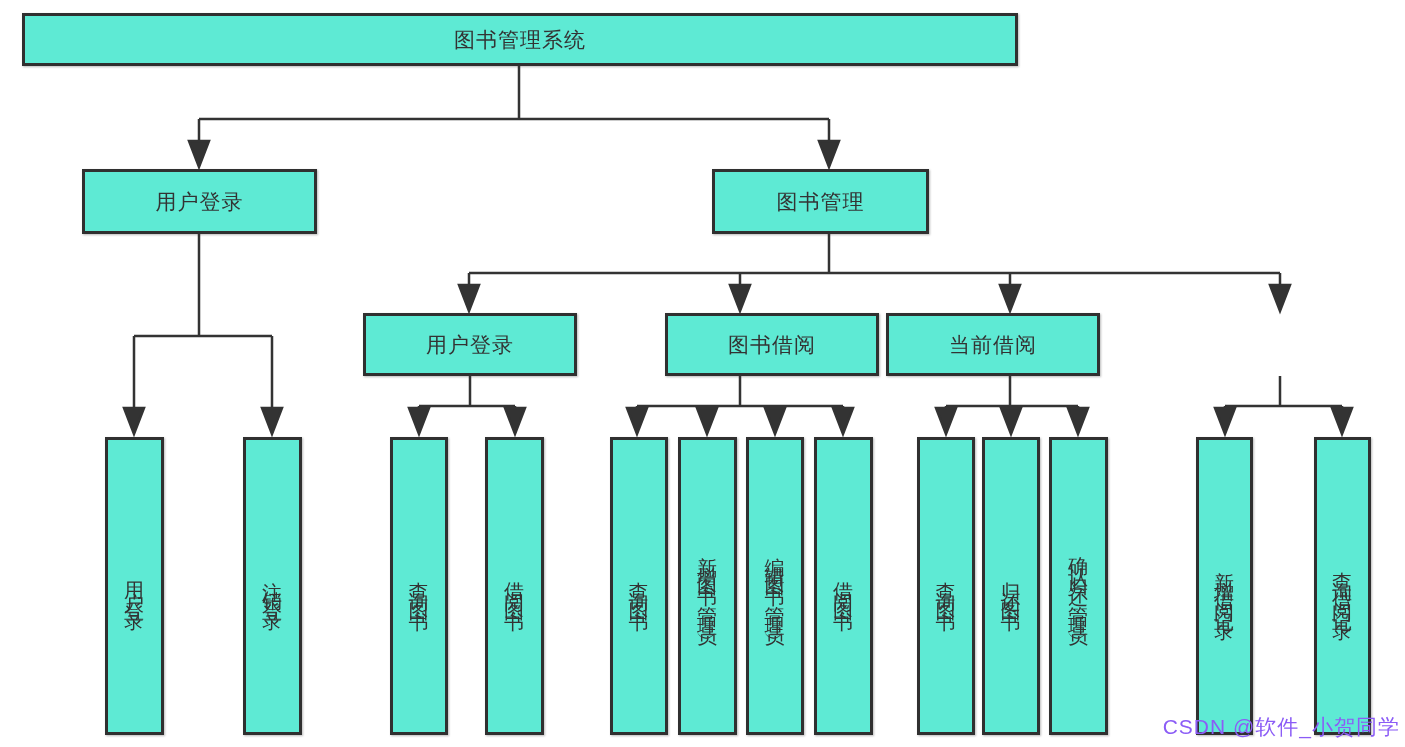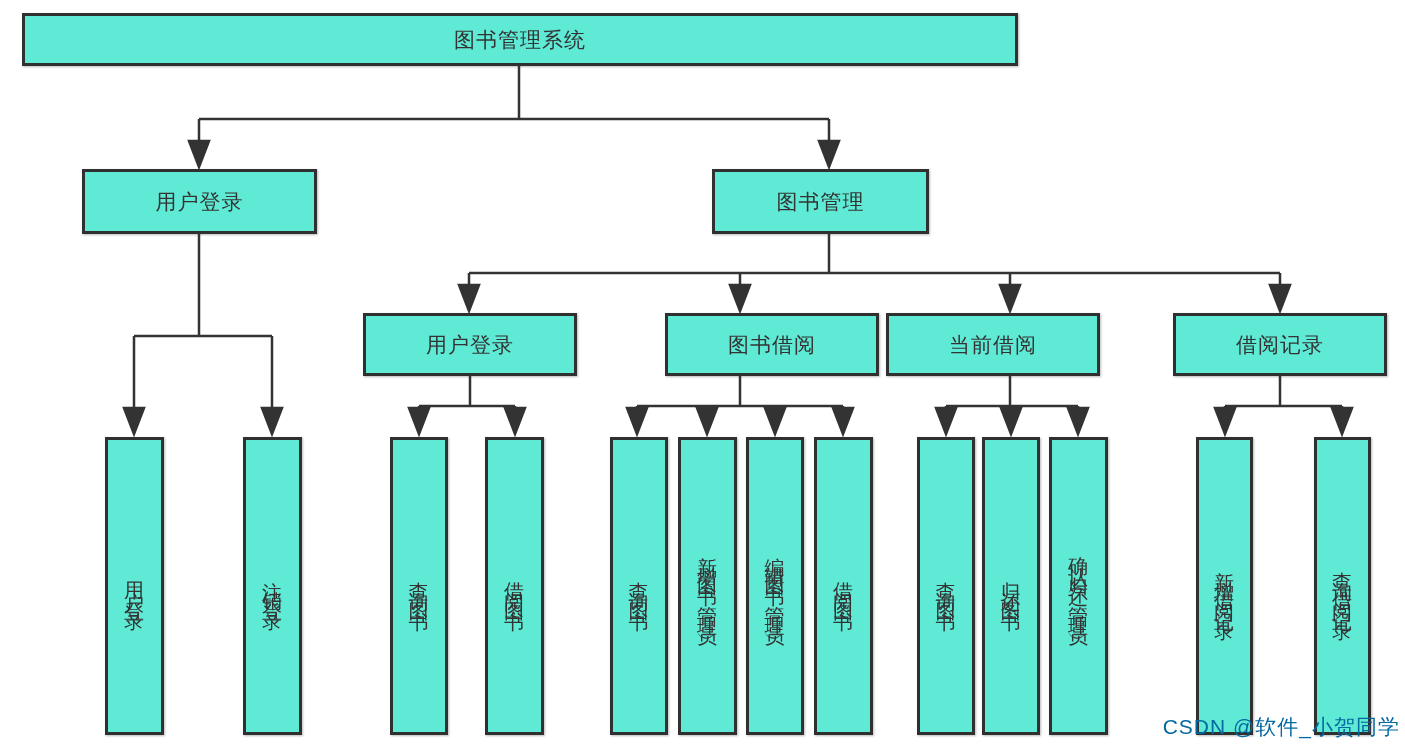--- a/index.html
+++ b/index.html
@@ -15,21 +15,21 @@
     box-shadow:1px 1px 2px rgba(60,60,60,0.35);
   }
   .hbox{font-size:21px;letter-spacing:1px;}
   .vbox{
     font-size:20px;
     writing-mode:vertical-rl;text-orientation:mixed;letter-spacing:10px;
     line-height:1;
   }
   .watermark{
     position:absolute;right:5px;bottom:6px;z-index:3;
-    font-size:21px;color:#0369a1;letter-spacing:1px;white-space:nowrap;
+    font-size:21px;color:#8b5cf6;letter-spacing:1px;white-space:nowrap;
   }
 </style>
 </head>
 <body>
 
 <div id="stage">
 
   <svg id="wires" width="1405" height="747" viewBox="0 0 1405 747">
 
     <g stroke="#333333" stroke-width="2.5" fill="#333333">
@@ -93,23 +93,20 @@
 
   <div class="hbox" style="left:363px;top:313px;width:214px;height:63px">
     <span>用户登录</span>
   </div>
   <div class="hbox" style="left:665px;top:313px;width:214px;height:63px">
     <span>图书借阅</span>
   </div>
   <div class="hbox" style="left:886px;top:313px;width:214px;height:63px">
     <span>当前借阅</span>
   </div>
-  <div class="hbox" style="left:1173px;top:313px;width:214px;height:63px">
-    <span>借阅记录</span>
-  </div>
 
   <div class="vbox" style="left:105px;top:437px;width:59px;height:298px">
     <span>用户登录</span>
   </div>
   <div class="vbox" style="left:243px;top:437px;width:59px;height:298px">
     <span>注销登录</span>
   </div>
 
   <div class="vbox" style="left:390px;top:437px;width:58px;height:298px">
     <span>查询图书</span>

